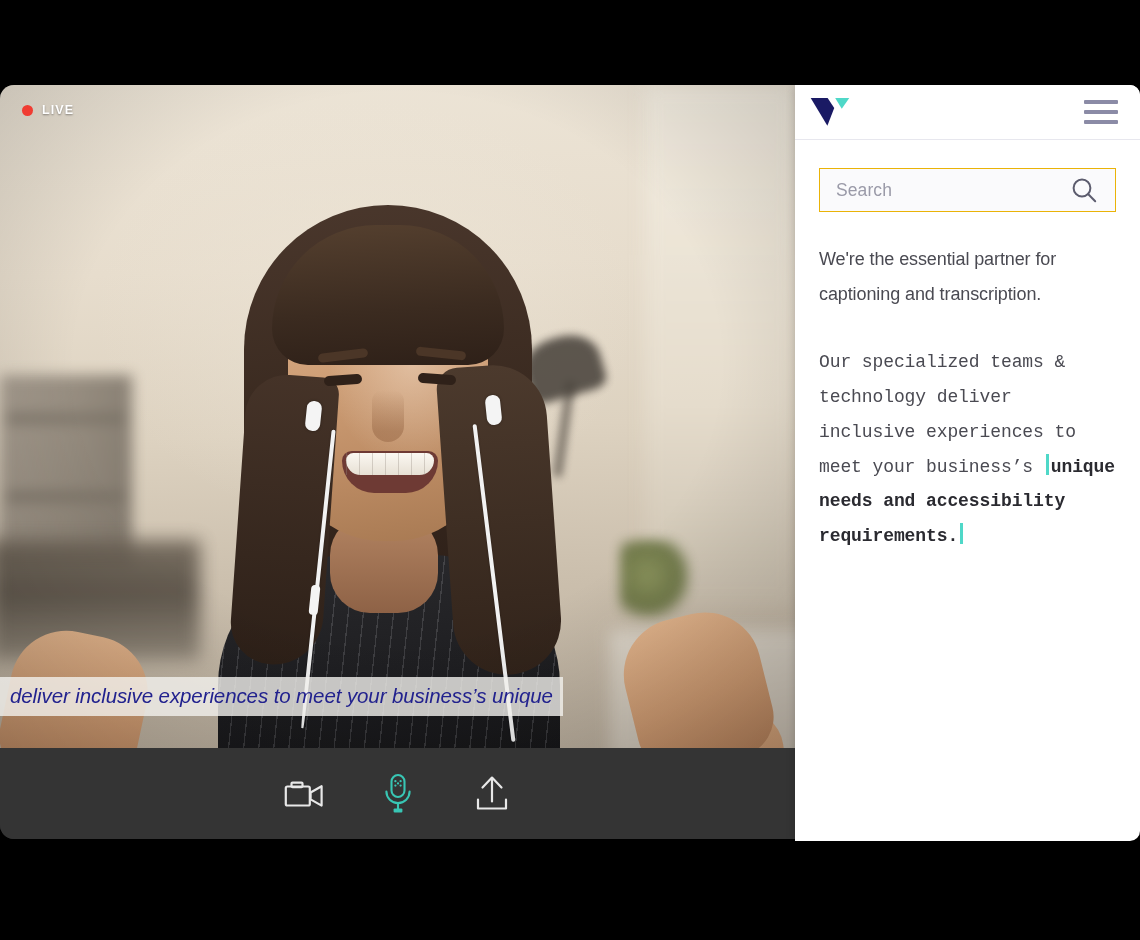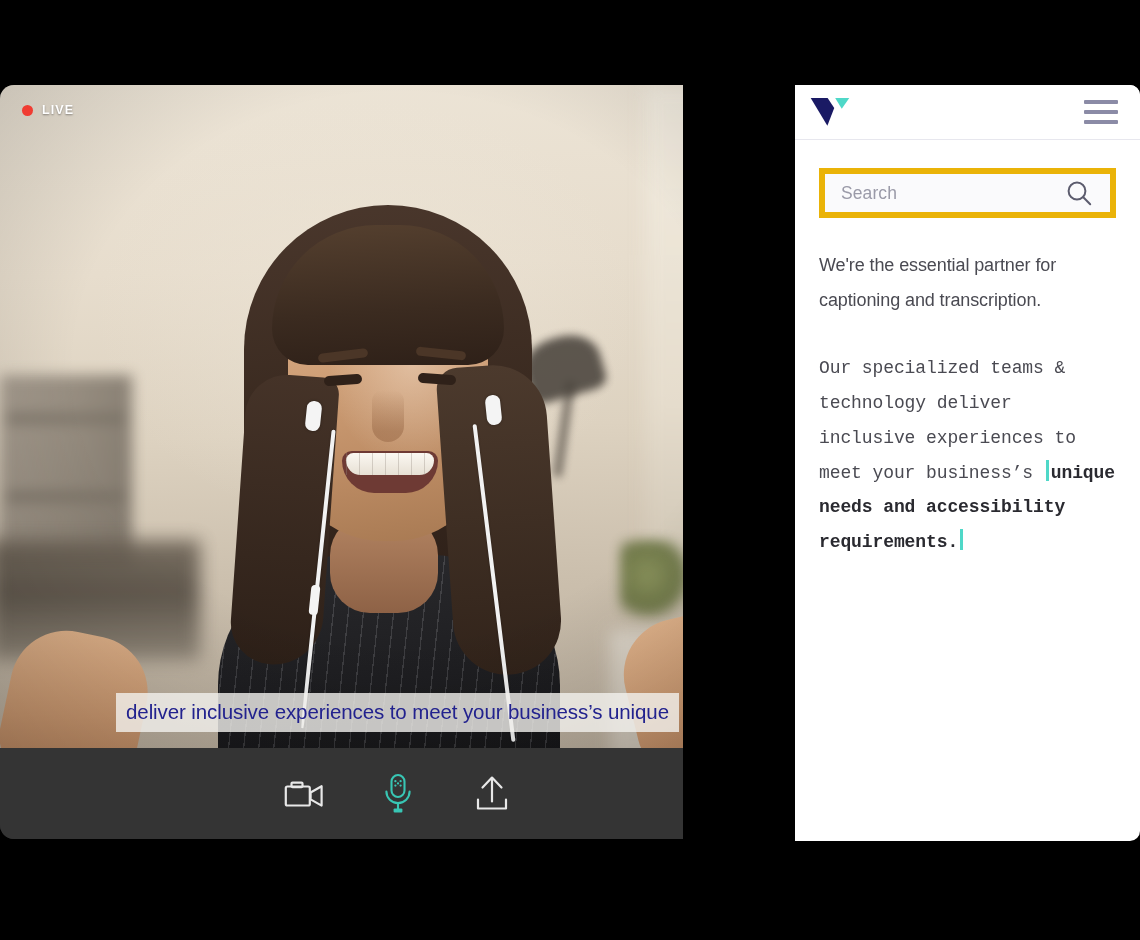--- a/index.html
+++ b/index.html
@@ -7,21 +7,21 @@
     width: 1140px; height: 940px;
     background: #000;
     font-family: "Liberation Sans", sans-serif;
     overflow: hidden;
   }
   #stage { position: relative; width: 1140px; height: 940px; background: #000; }
 
   
   #video-window {
     position: absolute; left: 0; top: 85px;
-    width: 683px; height: 754px;
+    width: 795px; height: 754px;
     border-radius: 14px 0 0 14px;
     overflow: hidden;
     background: #2e2e2e;
   }
   #video-stage {
     position: absolute; left: 0; top: 0; width: 795px; height: 663px;
     overflow: hidden;
   }
 
   
@@ -182,22 +182,22 @@
     z-index: 9;
   }
   #live-dot { width:11px; height:11px; border-radius:50%; background:#f03c32; display:block; }
   #live-label {
     color:#fff; font-size:12.5px; letter-spacing:1.1px; font-weight:600;
     text-shadow:0 1px 2px rgba(0,0,0,.4);
   }
 
   
   #captions {
-    position:absolute; left:0; right:0; bottom:16px; z-index:8;
-    display:flex; flex-direction:column; align-items:center; gap:18px;
+    position:absolute; left:0; right:0; bottom:32px; z-index:8;
+    display:flex; flex-direction:row; align-items:center; gap:18px;font-style:italic;
   }
   .caption-line {
     background: rgba(243,241,238,0.80);
     color:#22228e;
     font-size:20.5px;
     line-height:1.35;
     padding:5px 10px 6px;
     white-space:nowrap;
     letter-spacing:-0.1px;
   }
@@ -230,22 +230,22 @@
     background:#fff;
   }
   #logo { width:42px; height:32px; display:block; }
   #hamburger { display:flex; flex-direction:column; gap:6px; cursor:pointer; padding:4px 0; }
   #hamburger span { display:block; width:34px; height:4px; background:#8b8ba6; border-radius:1px; }
 
   #panel-body { flex:1; overflow:hidden; padding: 28px 24px 0 24px; }
 
   #search-box {
     display:flex; align-items:center; justify-content:space-between;
-    border:6px solid #eab308; background:#fafafc;
-    height:50px; padding: 0 16px; margin-bottom: 30px;
+    border:1px solid #eab308; background:#fafafc;
+    height:44px; padding: 0 16px; margin-bottom: 30px;
   }
   #search-input {
     border:none; outline:none; background:transparent;
     font-family:"Liberation Sans", sans-serif; font-size:17.5px; color:#5c5c6e;
     width:200px; letter-spacing:0.1px;
   }
   #search-input::placeholder { color:#9a9aa8; }
 
   .para {
     font-size:18px;

